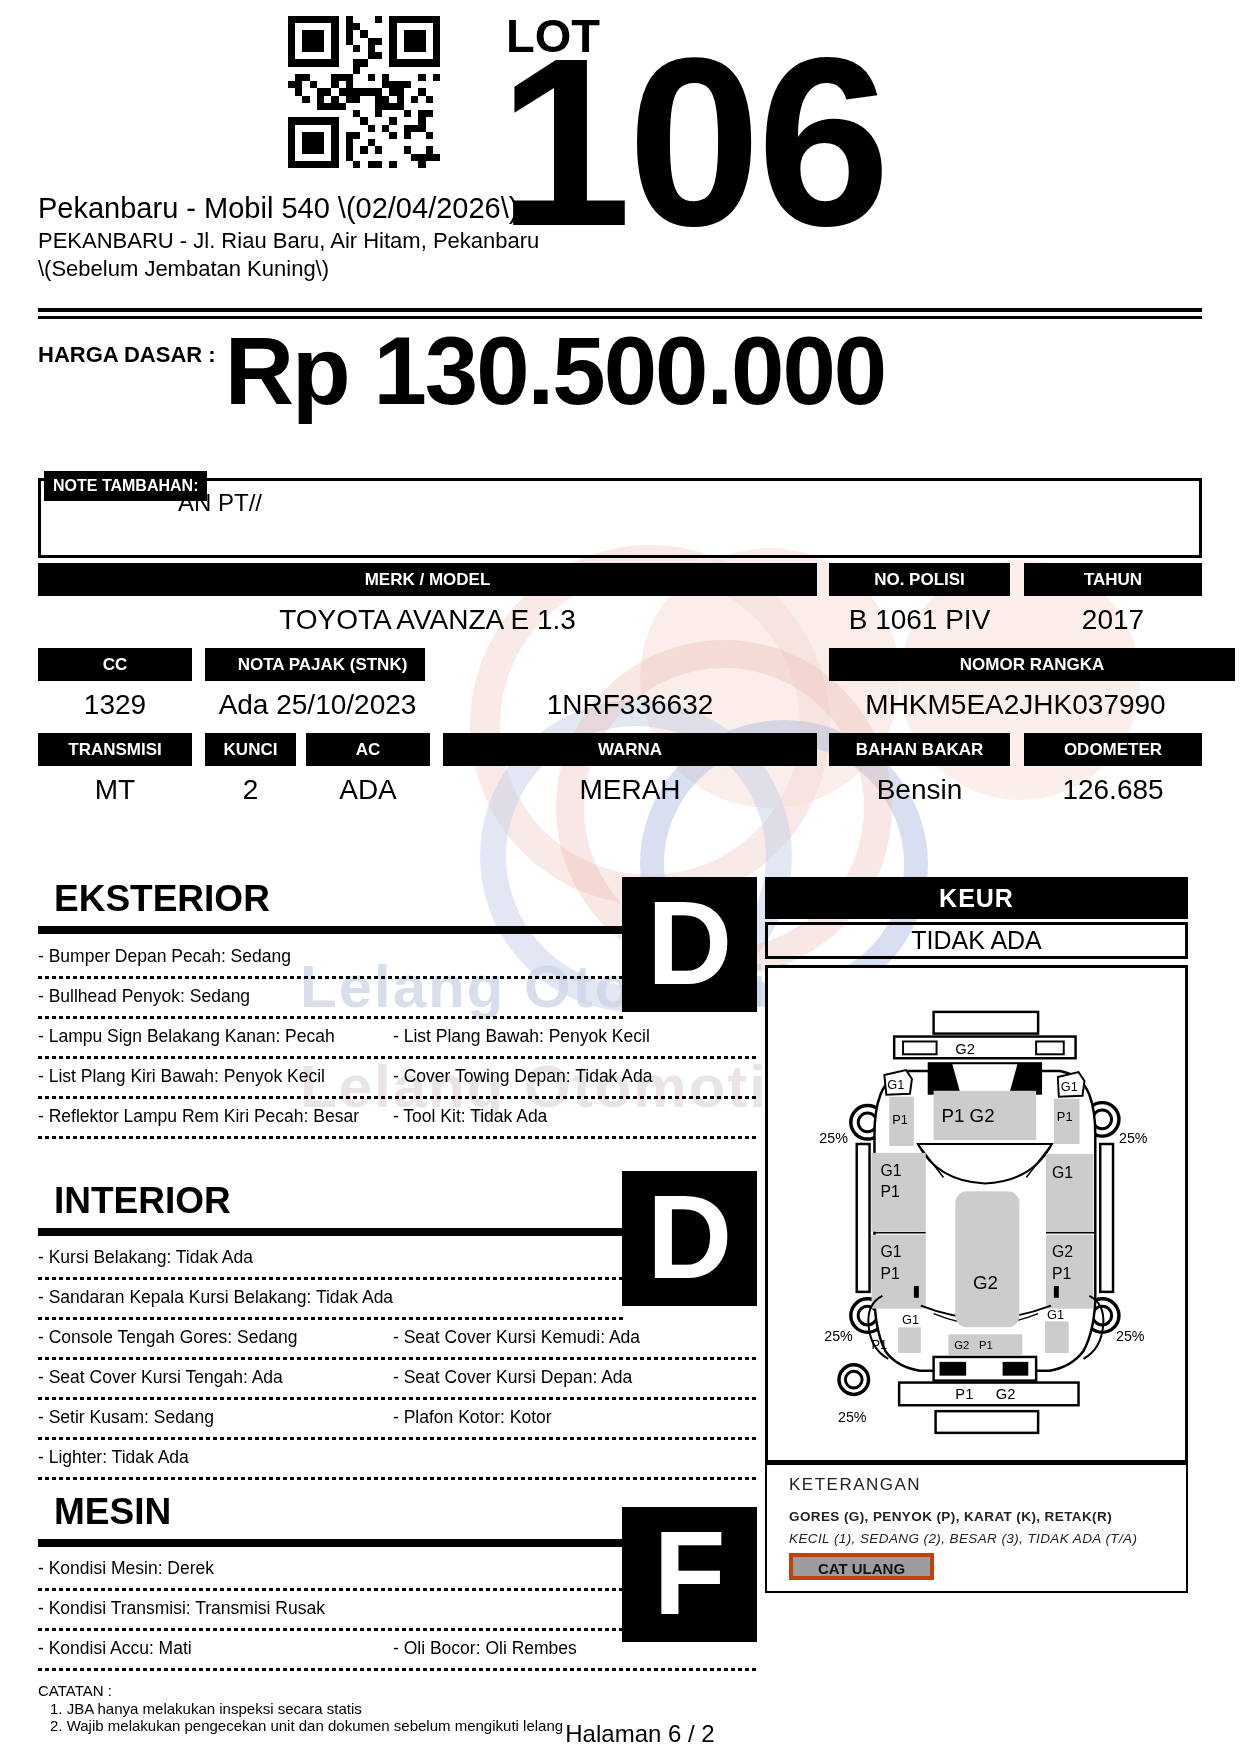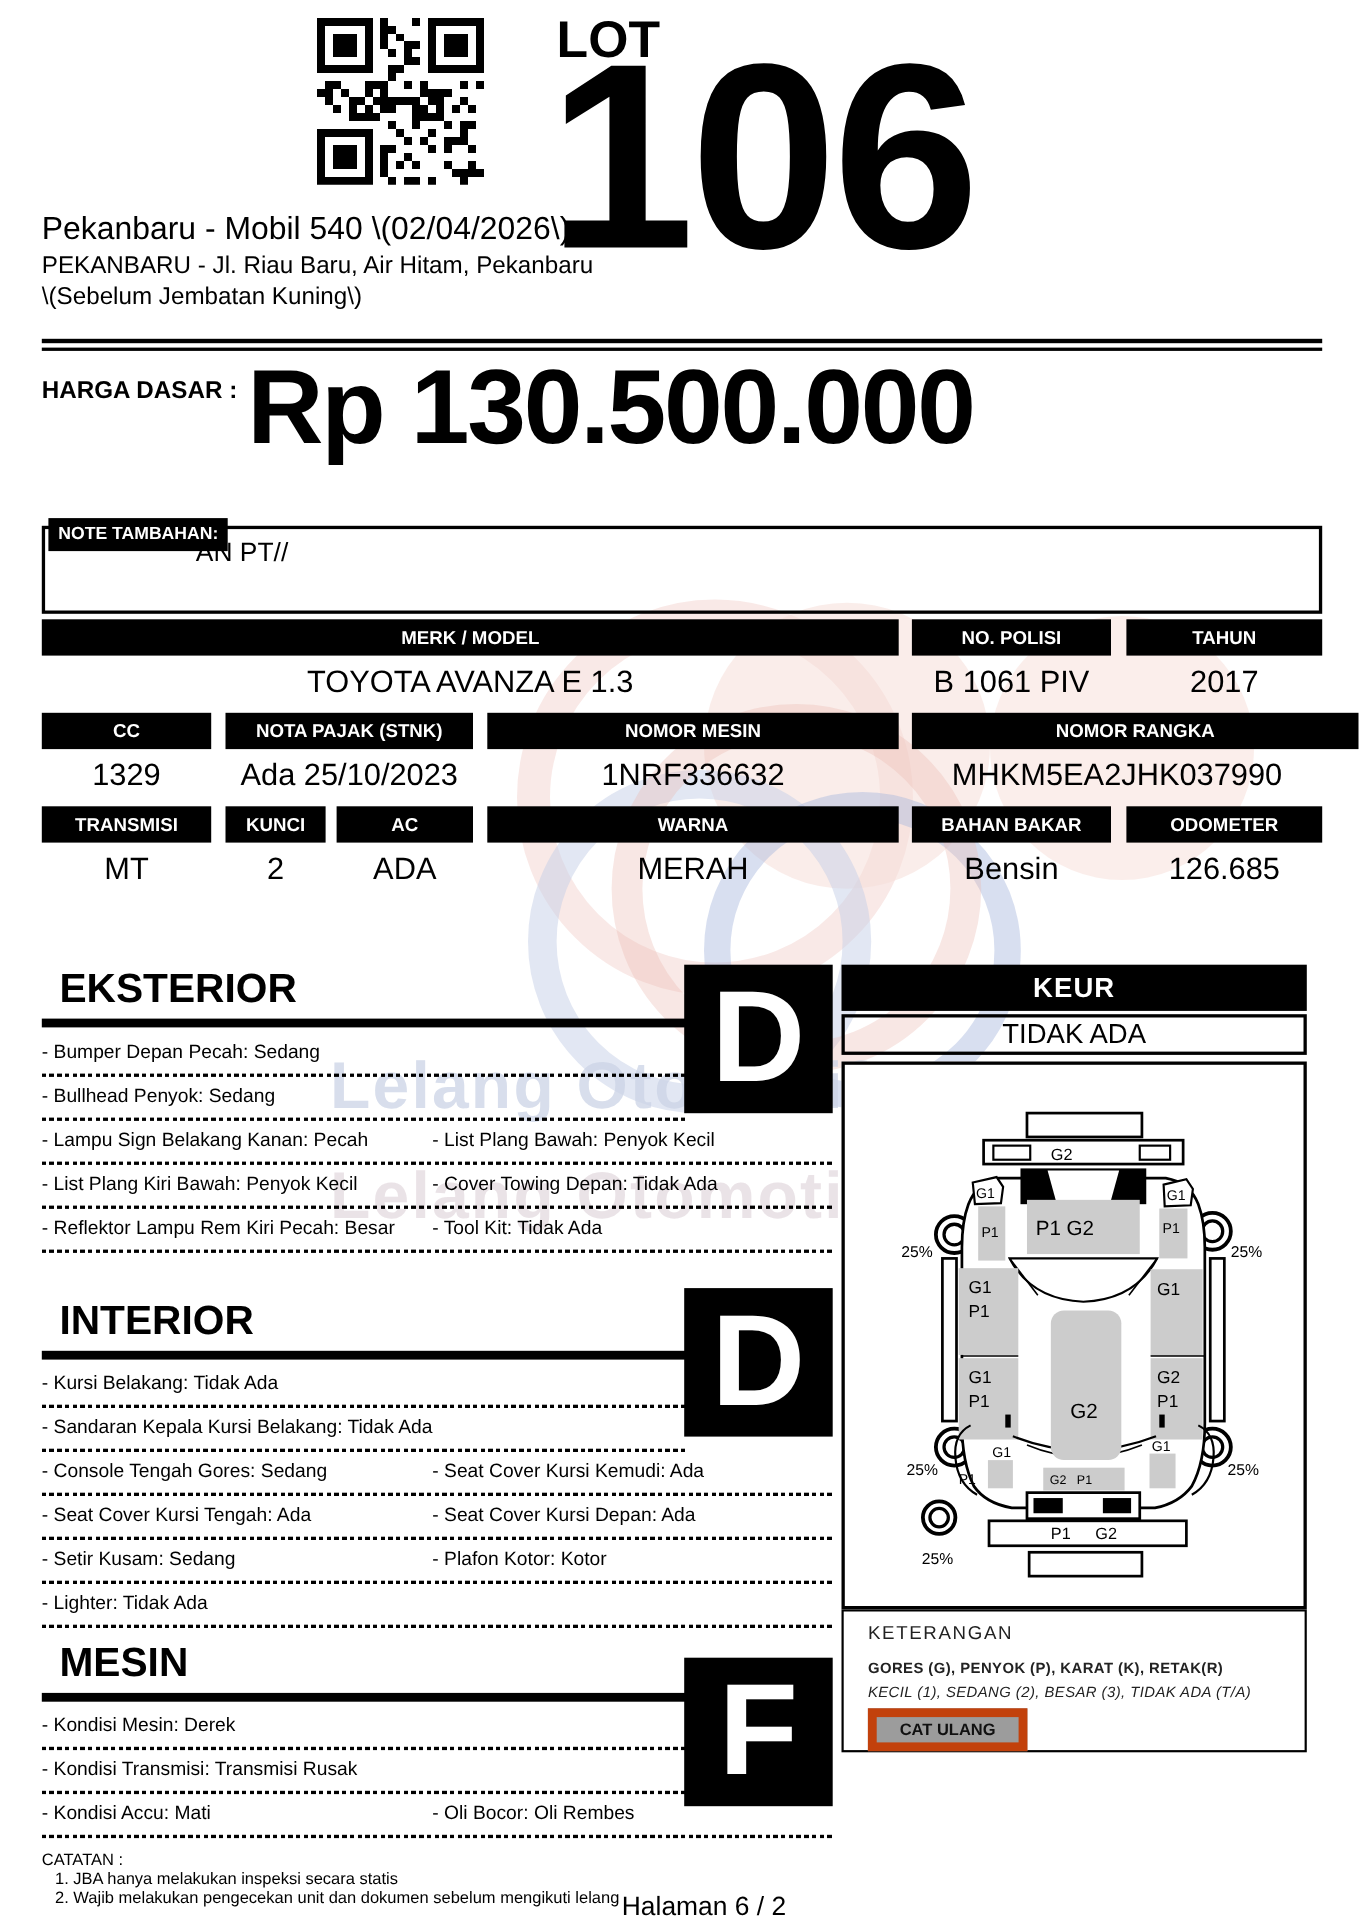--- a/index.html
+++ b/index.html
@@ -41,21 +41,21 @@
   
   .keur-bar{position:absolute;left:765px;top:877px;width:423px;height:42px;background:#000;color:#fff;
             font-size:25px;font-weight:bold;line-height:42px;text-align:center;letter-spacing:1px;z-index:2;}
   .keur-val{position:absolute;left:765px;top:922px;width:423px;height:37px;border:3px solid #000;box-sizing:border-box;
             font-size:25px;line-height:31px;text-align:center;z-index:2;}
   .diagram{position:absolute;left:765px;top:965px;width:423px;height:498px;border:3px solid #000;box-sizing:border-box;background:#fff;z-index:2;}
   .ket{position:absolute;left:765px;top:1463px;width:423px;height:130px;border:2px solid #000;box-sizing:border-box;background:#fff;z-index:2;}
   .ket-title{position:absolute;left:22px;top:10px;font-size:17px;letter-spacing:1.5px;color:#222;}
   .ket-l1{position:absolute;left:22px;top:44px;font-size:13.5px;font-weight:bold;letter-spacing:.4px;color:#222;}
   .ket-l2{position:absolute;left:22px;top:66px;font-size:13.5px;letter-spacing:.4px;color:#222;font-style:italic;}
-  .ket-chip{position:absolute;left:22px;top:88px;width:145px;height:39px;background:#9c9c9c;border:8px solid #c2410c;
+  .ket-chip{position:absolute;left:22px;top:88px;width:145px;height:27px;background:#9c9c9c;border:4px solid #c2410c;
             box-sizing:border-box;text-align:center;font-size:15px;font-weight:bold;line-height:24px;color:#111;}
   
   .cat-label{position:absolute;left:38px;top:1682px;font-size:15px;z-index:2;}
   .cat-item{position:absolute;left:50px;font-size:15px;z-index:2;}
   .foot-page{position:absolute;left:480px;top:1720px;width:320px;text-align:center;font-size:24px;z-index:2;}
   .foot-print{position:absolute;right:35px;top:1720px;font-size:24px;z-index:2;}
   svg text{font-family:"Liberation Sans",sans-serif;}
 </style>
 </head>
 <body>
@@ -197,22 +197,21 @@
   <div class="note-value">AN PT//</div>
 
   <div class="hd" style="left:38px;top:563px;width:779px;">MERK / MODEL</div>
   <div class="hd" style="left:829px;top:563px;width:181px;">NO. POLISI</div>
   <div class="hd" style="left:1024px;top:563px;width:178px;">TAHUN</div>
   <div class="val" style="left:38px;top:599px;width:779px;">TOYOTA AVANZA E 1.3</div>
   <div class="val" style="left:829px;top:599px;width:181px;">B 1061 PIV</div>
   <div class="val" style="left:1024px;top:599px;width:178px;">2017</div>
 
   <div class="hd" style="left:38px;top:648px;width:154px;">CC</div>
-  <div class="hd" style="left:205px;top:648px;width:225px;">NOTA PAJAK (STNK)</div>
-  <div class="hd" style="left:443px;top:648px;width:374px;">NOMOR MESIN</div>
+  <div class="hd" style="left:205px;top:648px;width:205px;padding-left:15px;">NOTA PAJAK (STNK)</div>
   <div class="hd" style="left:829px;top:648px;width:406px;">NOMOR RANGKA</div>
   <div class="val" style="left:38px;top:684px;width:154px;">1329</div>
   <div class="val" style="left:205px;top:684px;width:225px;">Ada 25/10/2023</div>
   <div class="val" style="left:443px;top:684px;width:374px;">1NRF336632</div>
   <div class="val" style="left:829px;top:684px;width:373px;">MHKM5EA2JHK037990</div>
 
   <div class="hd" style="left:38px;top:733px;width:154px;">TRANSMISI</div>
   <div class="hd" style="left:205px;top:733px;width:91px;">KUNCI</div>
   <div class="hd" style="left:306px;top:733px;width:124px;">AC</div>
   <div class="hd" style="left:443px;top:733px;width:374px;">WARNA</div>

